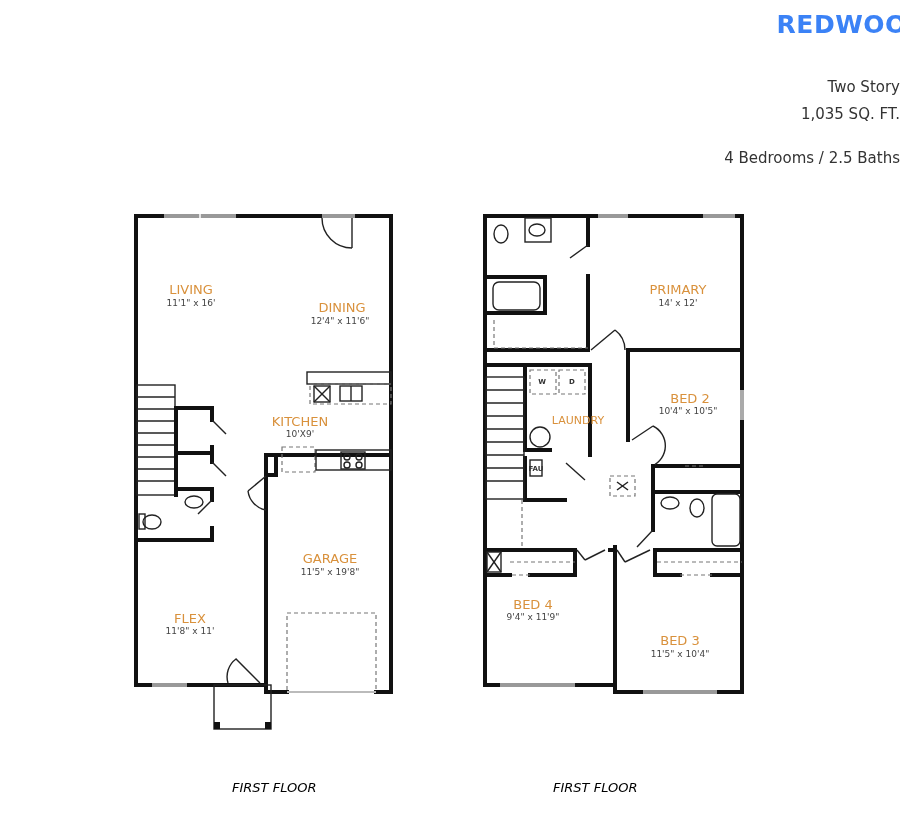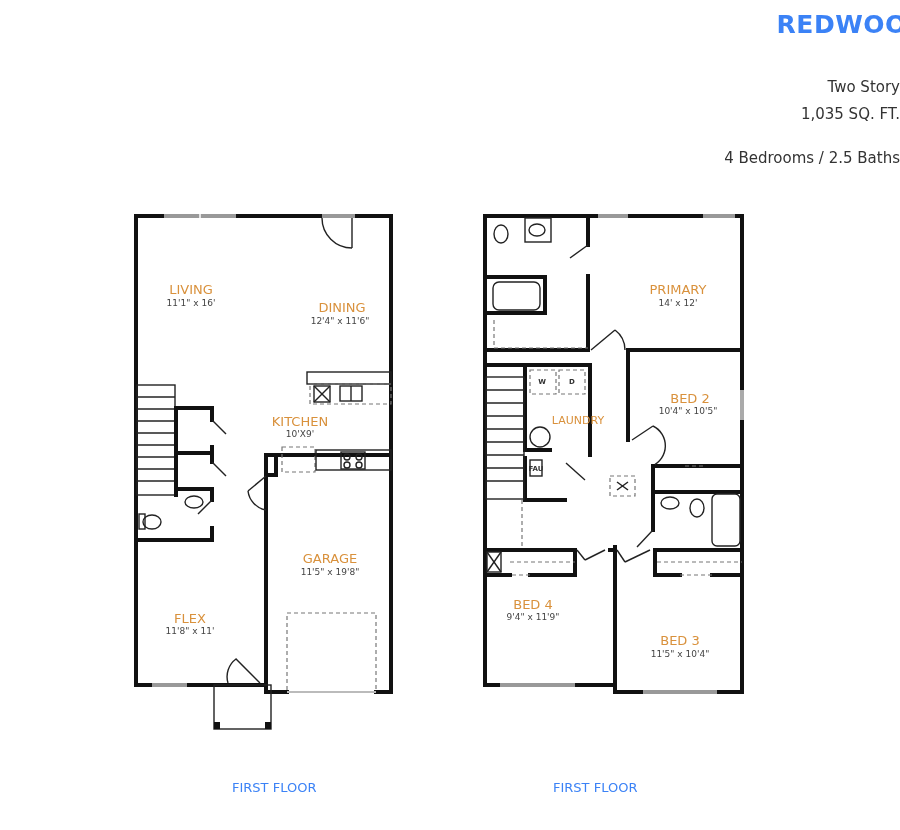--- a/index.html
+++ b/index.html
@@ -1,19 +1,19 @@
 <!DOCTYPE html>
 <html><head>
 <meta charset="utf-8">
 <style>
   html, body { margin:0; padding:0; background:#ffffff; }
   body { width:900px; height:830px; position:relative; overflow:hidden; font-family:"DejaVu Sans", "Liberation Sans", sans-serif; }
   .title { position:absolute; top:10px; left:0; width:900px; text-align:right; font-size:25px; font-weight:bold; color:#3b82f6; letter-spacing:0.5px;margin-left:28px; }
   .sub { position:absolute; left:0; width:900px; text-align:right; font-size:15px; color:#333; }
-  .floor-label { position:absolute; top:780px; font-size:13px; color:#3b82f6; }
+  .floor-label { position:absolute; top:780px; font-size:13px; color:#000000;font-style:italic; }
   svg { position:absolute; left:0; top:0; }
   .wall { stroke:#111; stroke-width:4; fill:none; stroke-linecap:square; }
   .thin { stroke:#222; stroke-width:1.4; fill:none; }
   .dash { stroke:#777; stroke-width:1.2; fill:none; stroke-dasharray:4 3; }
   .win { stroke:#999; stroke-width:4; fill:none; }
   .win2 { stroke:#fff; stroke-width:1.5; fill:none; }
   .room { fill:#d9913c; font-size:13px; font-family:"DejaVu Sans", sans-serif; text-anchor:middle; }
   .dim { fill:#444; font-size:9px; font-family:"DejaVu Sans", sans-serif; text-anchor:middle; }
   .small { fill:#333; font-size:7px; font-family:"DejaVu Sans", sans-serif; text-anchor:middle; font-weight:bold; }
 </style>

